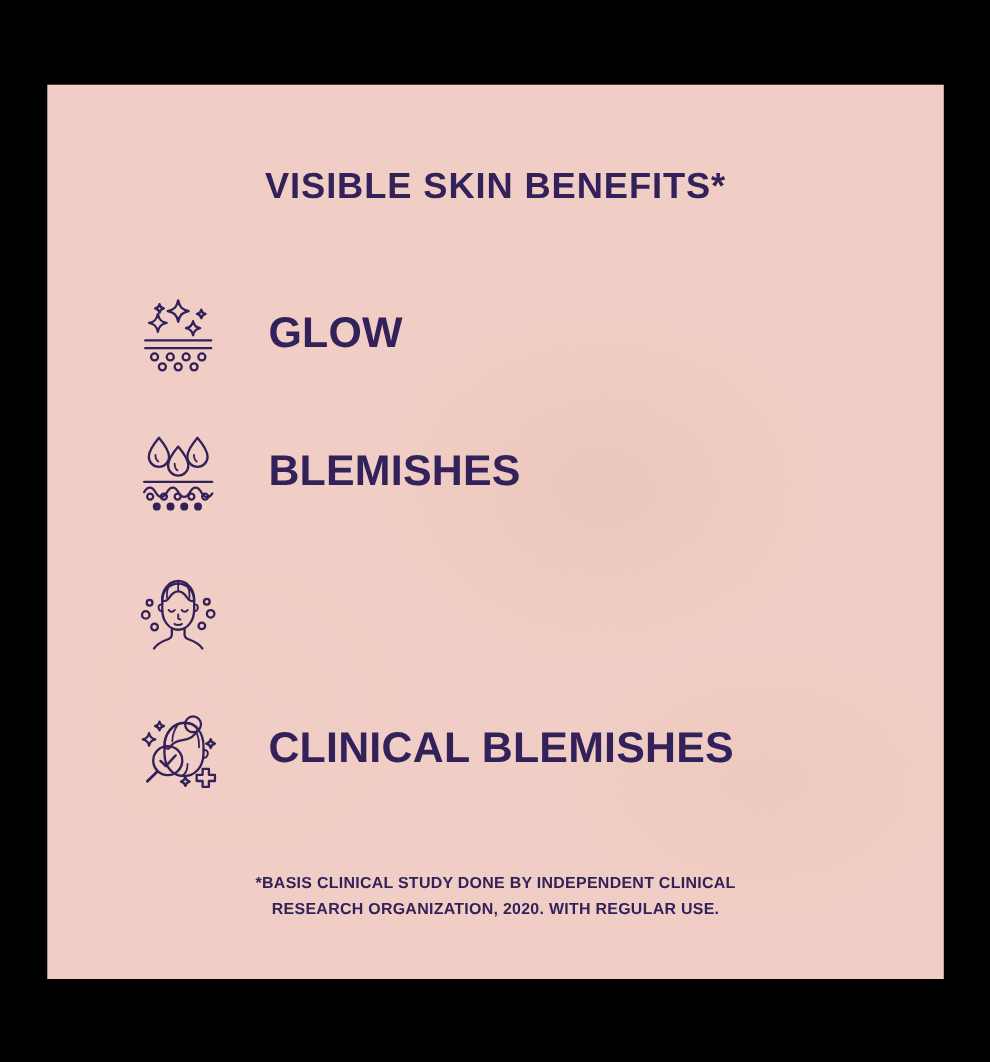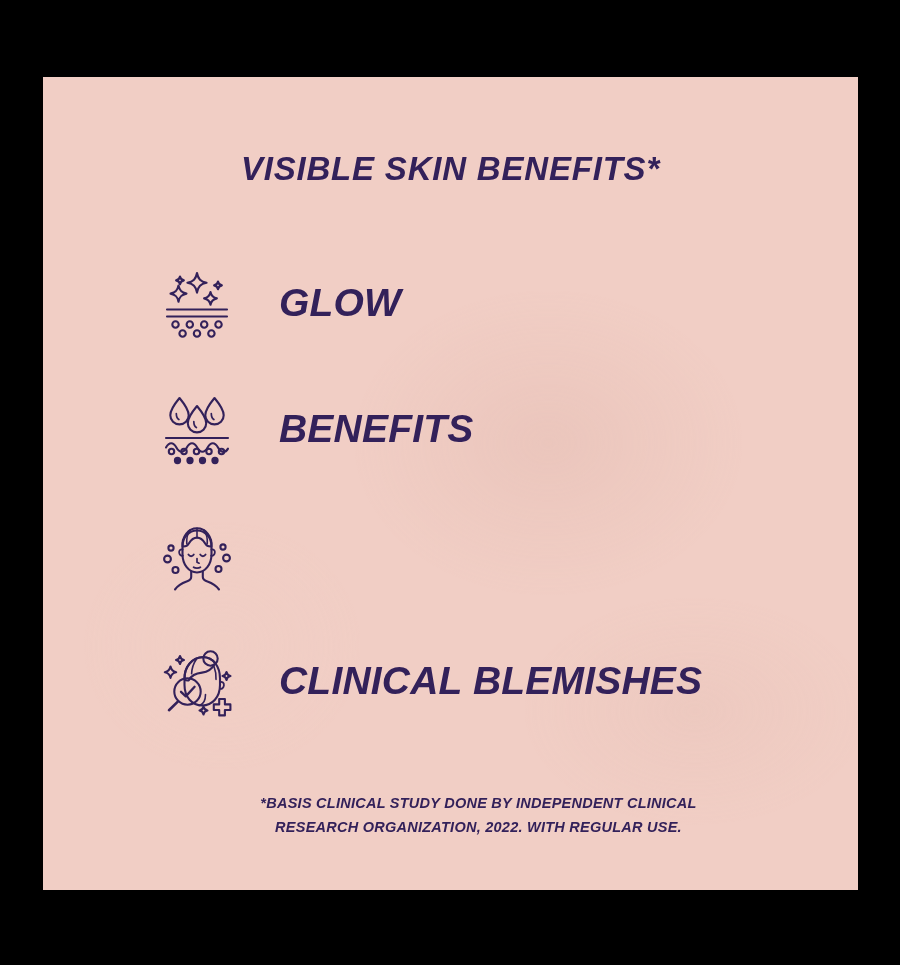--- a/index.html
+++ b/index.html
@@ -23,21 +23,20 @@
   }
 
   
   #panel {
     position: absolute;
     left: 43px;
     top: 77px;
     width: 815px;
     height: 813px;
     background: #f1cec5;
-    font-style: italic;
   }
 
   
   #panel::after {
     content: "";
     position: absolute;
     inset: 0;
     pointer-events: none;
     background:
       radial-gradient(ellipse 280px 220px at 62% 45%, rgba(226,186,176,0.55), rgba(226,186,176,0) 70%),
@@ -70,21 +69,21 @@
   .rows {
     position: absolute;
     left: 0;
     top: 163px;
     width: 100%;
   }
   .benefit-row {
     display: flex;
     align-items: center;
     height: 126px;
-    padding-left: 115px;
+    padding-left: 80px;
     box-sizing: border-box;
   }
   .benefit-icon {
     width: 78px;
     height: 78px;
     flex: 0 0 78px;
     display: block;
   }
   .benefit-icon svg {
     display: block;
@@ -105,21 +104,20 @@
     position: absolute;
     left: 0;
     top: 715px;
     width: 100%;
     text-align: center;
     color: #33215a;
     font-size: 14.5px;
     font-weight: 700;
     letter-spacing: 0.25px;
     line-height: 1.65;
-    padding-left: 28px;
   }
   .footnote .fn-line { display: block; }
 </style>
 </head>
 <body>
 
 <div id="canvas">
   <div id="panel">
     <div id="panel-inner">
 
@@ -179,21 +177,21 @@
               <circle cx="38.5" cy="61.5" r="2.7"></circle>
               <circle cx="51" cy="61.5" r="2.7"></circle>
               <circle cx="63.5" cy="61.5" r="2.7"></circle>
 
               <circle cx="19.5" cy="70.5" r="2.6" fill="#33215a"></circle>
               <circle cx="32" cy="70.5" r="2.6" fill="#33215a"></circle>
               <circle cx="44.5" cy="70.5" r="2.6" fill="#33215a"></circle>
               <circle cx="57" cy="70.5" r="2.6" fill="#33215a"></circle>
             </svg>
           </span>
-          <span class="benefit-label">BENEFITS</span>
+          <span class="benefit-label">BLEMISHES</span>
         </div>
 
         <div class="benefit-row">
           <span class="benefit-icon">
             <svg viewBox="0 0 78 78" xmlns="http://www.w3.org/2000/svg" fill="none" stroke="#33215a" stroke-width="2.1" stroke-linecap="round" stroke-linejoin="round">
 
               <path d="M24.5 30 C24.5 21.5 30.9 14.5 39 14.5 C47.1 14.5 53.5 21.5 53.5 30
                        L53.5 38 C53.5 48.5 47.2 56.5 39 56.5 C30.8 56.5 24.5 48.5 24.5 38 Z"></path>
 
               <path d="M24.6 30.5 C23.6 21.0 30.2 12.2 39 12.2 C47.8 12.2 54.4 21.0 53.4 30.5
@@ -264,18 +262,18 @@
                        C45.0 69.9 44.1 69.0 41.5 68.5 C44.1 68.0 45.0 67.1 45.5 64.5 Z"></path>
             </svg>
           </span>
           <span class="benefit-label">CLINICAL BLEMISHES</span>
         </div>
 
       </div>
 
       <div class="footnote">
         <span class="fn-line">*BASIS CLINICAL STUDY DONE BY INDEPENDENT CLINICAL</span>
-        <span class="fn-line">RESEARCH ORGANIZATION, 2022. WITH REGULAR USE.</span>
+        <span class="fn-line">RESEARCH ORGANIZATION, 2020. WITH REGULAR USE.</span>
       </div>
 
     </div>
   </div>
 </div>
 
 </body></html>

